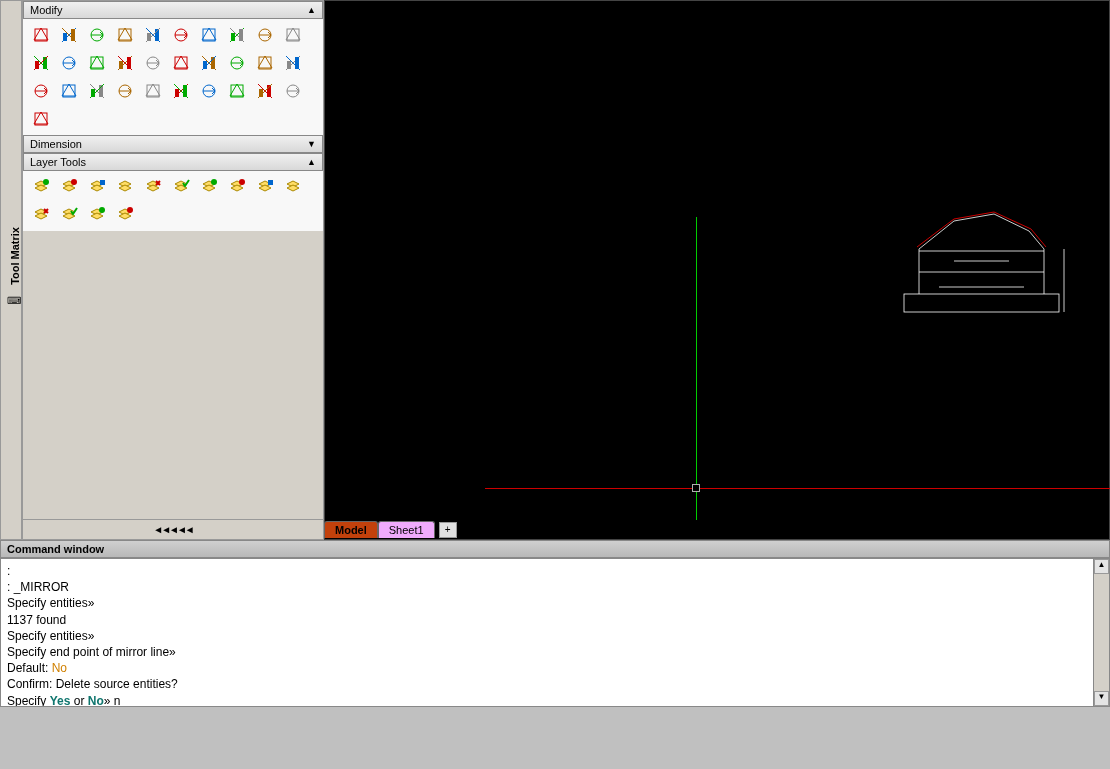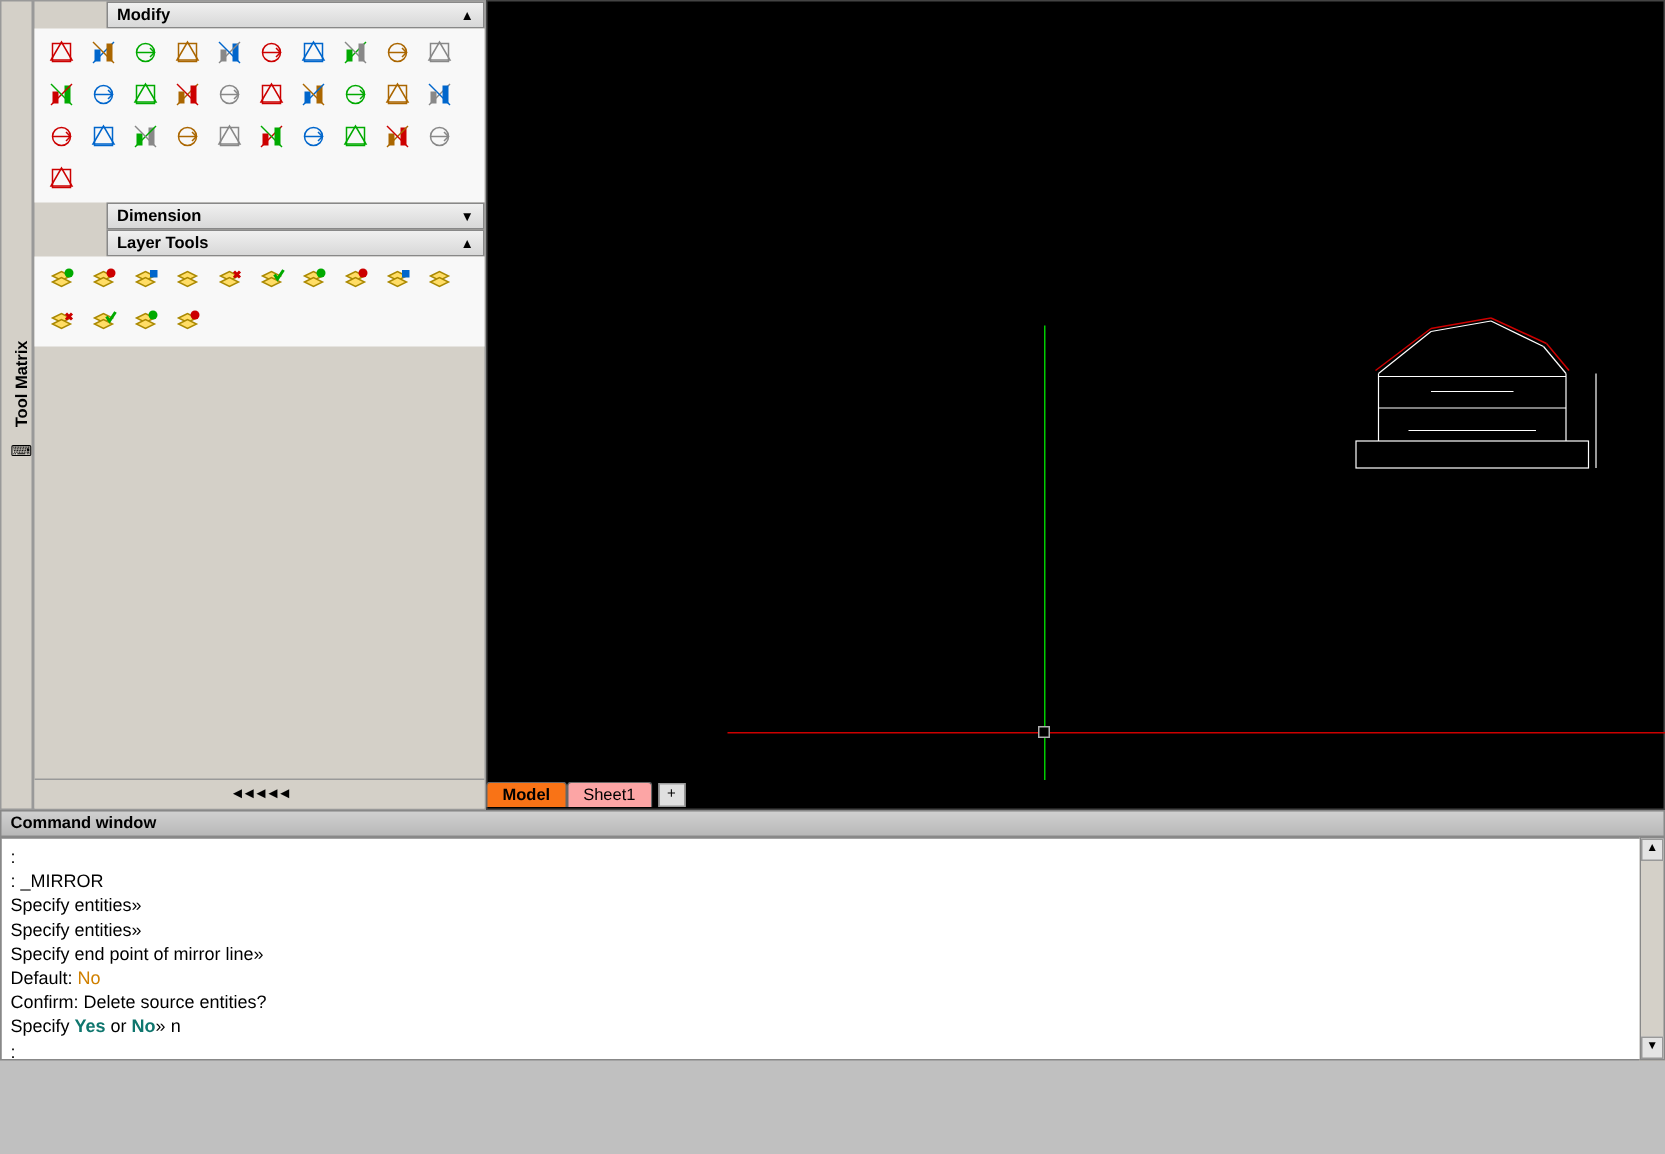--- a/index.html
+++ b/index.html
@@ -20,21 +20,21 @@
 .vtab-icon { width: 14px; height: 14px; font-size: 10px; text-align: center; }
 
 .tool-panel {
   width: 302px; background: #d4d0c8; border: 1px solid #999;
   display: flex; flex-direction: column;
 }
 .panel-header {
   background: linear-gradient(#f0f0f0, #d8d8d8);
   border: 1px solid #888; padding: 2px 6px;
   display: flex; justify-content: space-between; align-items: center;
-  font-size: 11px; font-weight: bold; cursor: pointer; margin-left: 48px;
+  font-size: 11px; font-weight: normal; cursor: pointer;
 }
 .panel-header .arrow { font-size: 9px; }
 .panel-body {
   background: #f8f8f8; padding: 4px 6px;
   display: flex; flex-wrap: wrap; gap: 4px;
 }
 .tool-icon {
   width: 24px; height: 24px; display: flex; align-items: center;
   justify-content: center; cursor: pointer; border: 1px solid transparent;
 }
@@ -59,25 +59,25 @@
   position: absolute; width: 8px; height: 8px; border: 1px solid #b0b0b0;
   left: 367px; top: 483px; background: #000;
 }
 .house-drawing { position: absolute; right: 35px; top: 208px; width: 175px; height: 110px; }
 
 .sheet-tabs {
   position: absolute; left: 324px; top: 521px;
   display: flex; align-items: center; gap: 0; font-size: 11px;
 }
 .sheet-tab {
-  padding: 2px 10px; background: #fca5a5; border: 1px solid #666;
+  padding: 2px 10px; background: #f0abfc; border: 1px solid #666;
   border-top-left-radius: 3px; border-top-right-radius: 3px;
   border-bottom: none; cursor: pointer;
 }
-.sheet-tab.active { background: #f97316; font-weight: bold; text-align: right; }
+.sheet-tab.active { background: #c2410c; font-weight: bold; text-align: right; }
 .tab-plus {
   width: 18px; height: 16px; border: 1px solid #999; background: #e0e0e0;
   display: flex; align-items: center; justify-content: center;
   margin-left: 4px; font-size: 10px; cursor: pointer;
 }
 
 .cmd-region {
   position: absolute; left: 0; top: 540px; width: 1110px; height: 167px;
   display: flex; flex-direction: column;
 }
@@ -474,20 +474,21 @@
   <div class="sheet-tab">Sheet1</div>
   <div class="tab-plus">+</div>
 </div>
 
 <div class="cmd-region">
   <div class="cmd-header">Command window</div>
   <div class="cmd-body">
     <div>:</div>
     <div><span>: </span><span>_MIRROR</span></div>
     <div class="bold">Specify entities»</div>
+    <div>1137 found</div>
     <div class="bold">Specify entities»</div>
     <div class="bold">Specify end point of mirror line»</div>
     <div><span>Default: </span><span class="orange">No</span></div>
     <div><span>Confirm: </span><span class="bold">Delete source entities?</span></div>
     <div>
       <span class="bold">Specify </span><span class="link">Yes</span><span class="bold"> or </span><span class="link">No</span><span class="bold">»</span><span> n</span>
     </div>
     <div>:</div>
   </div>
   <div class="cmd-scroll">

